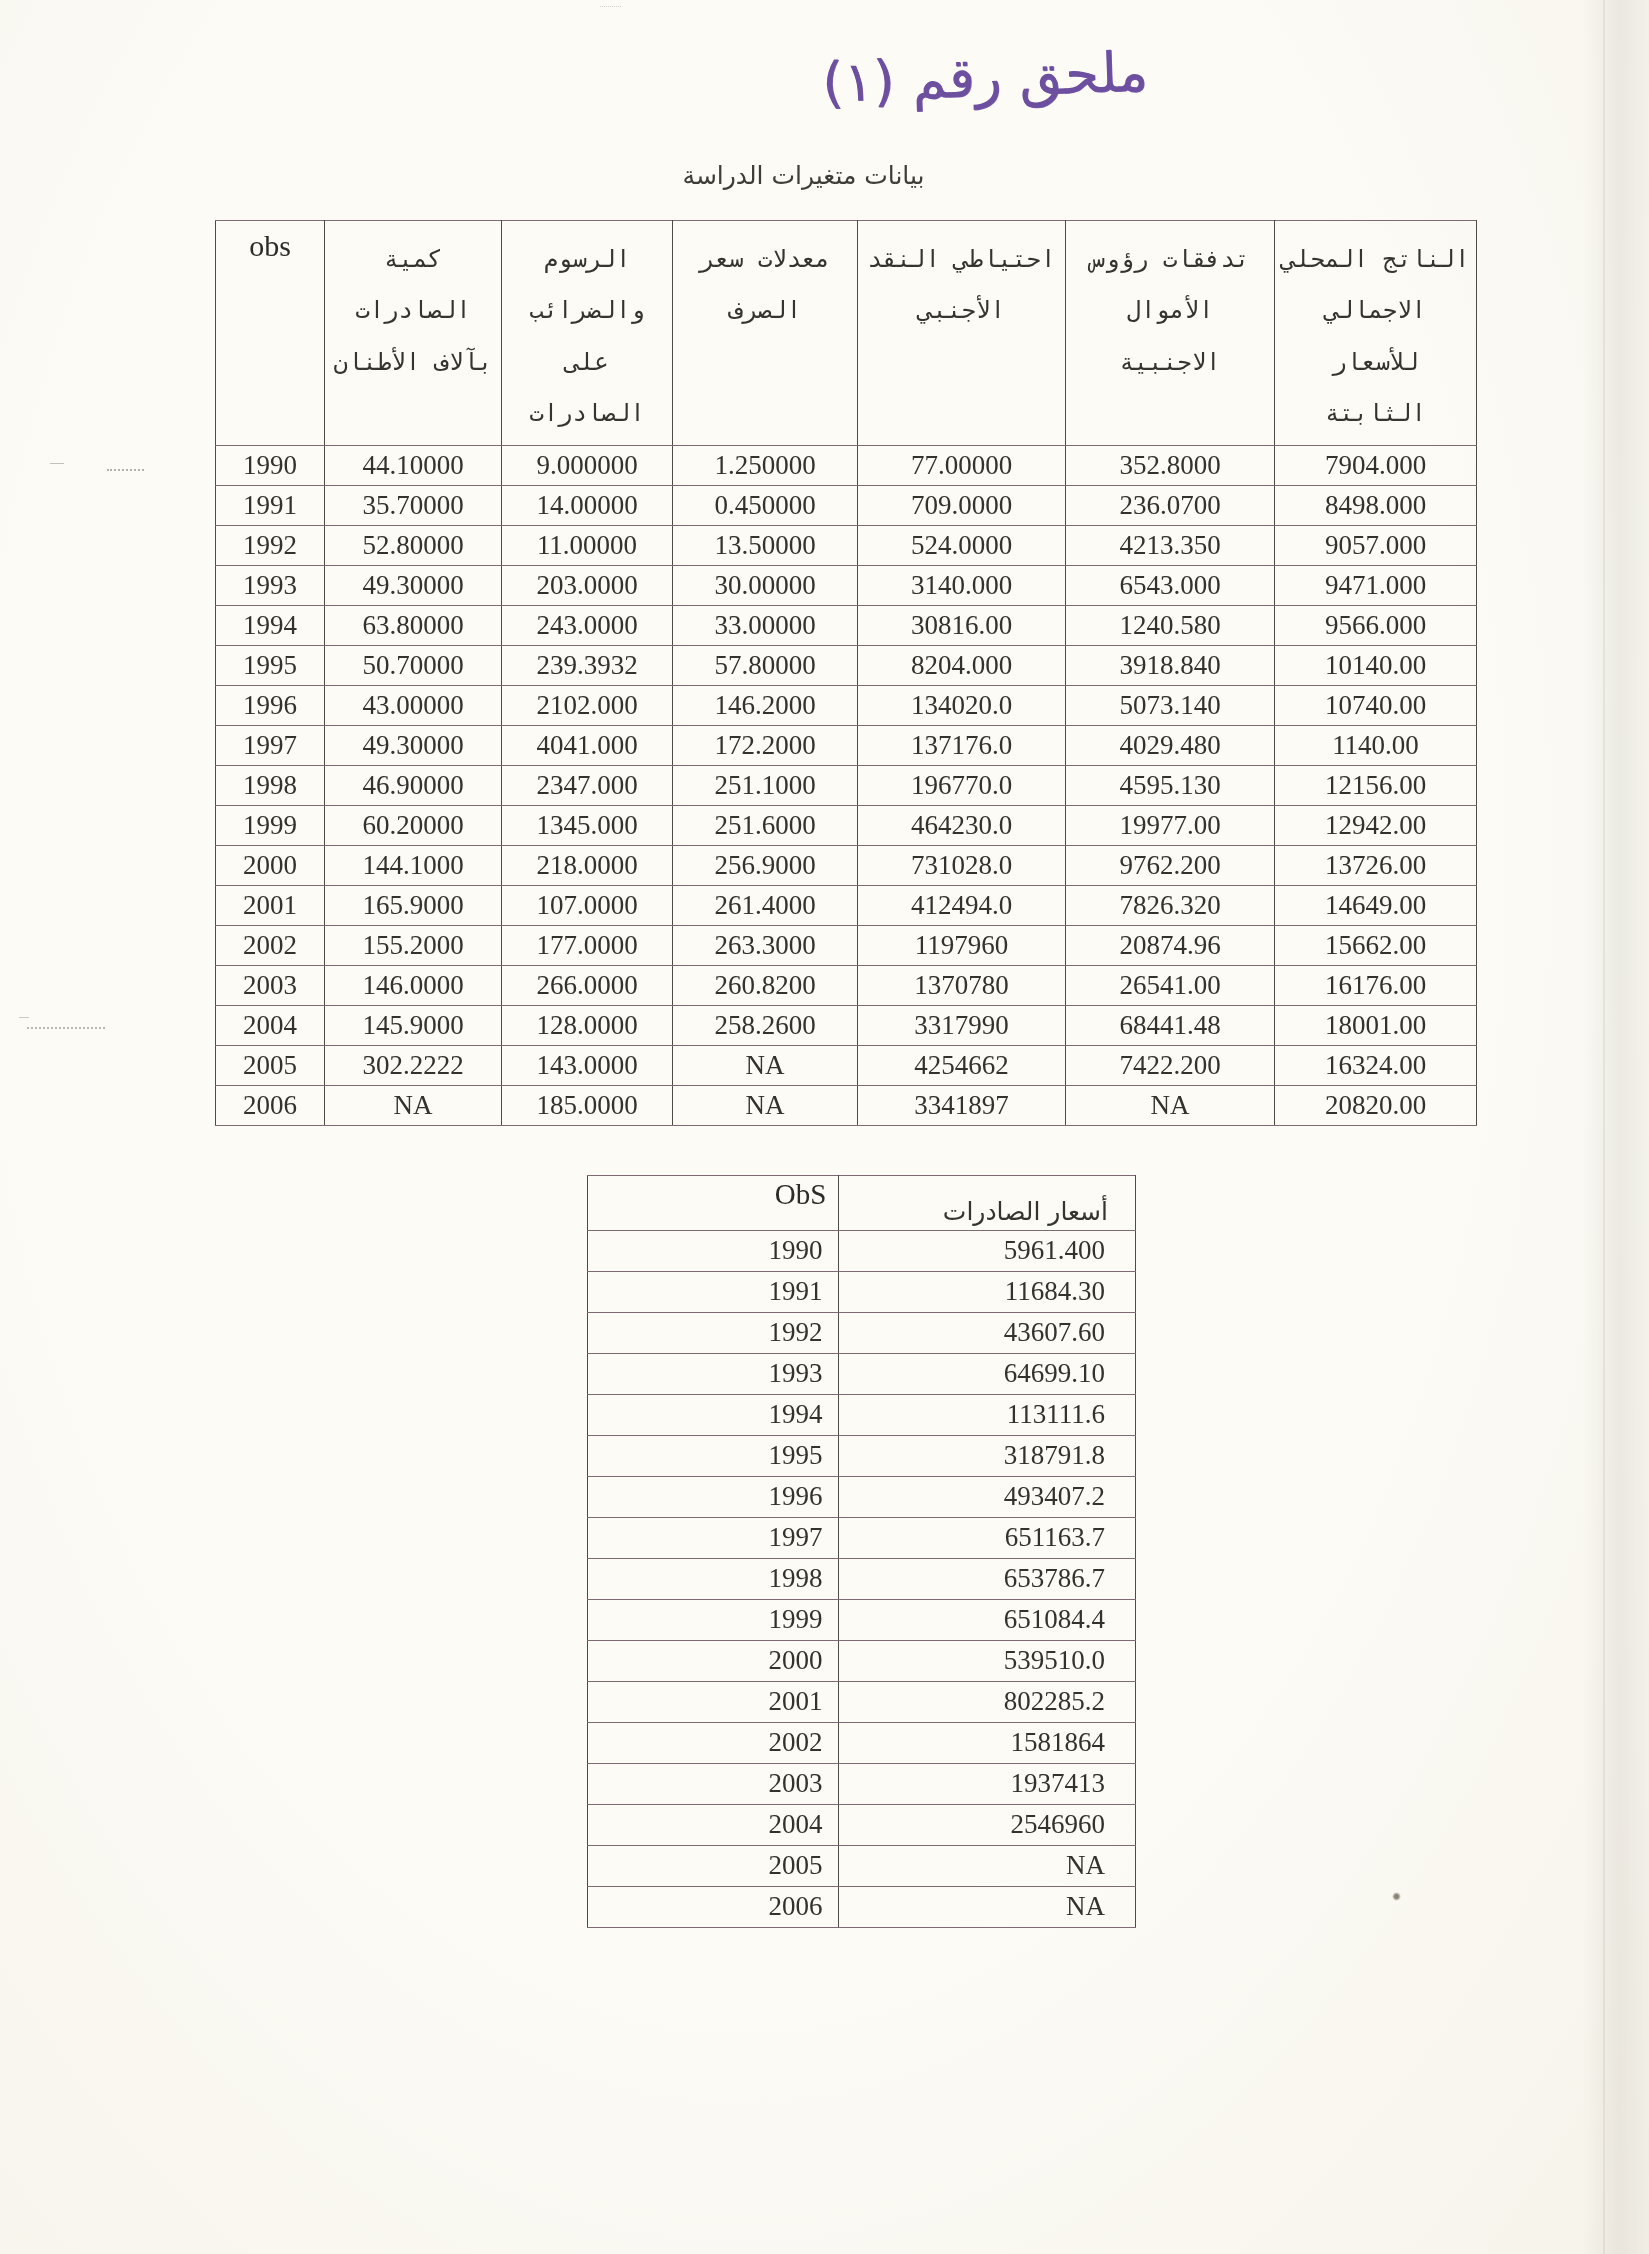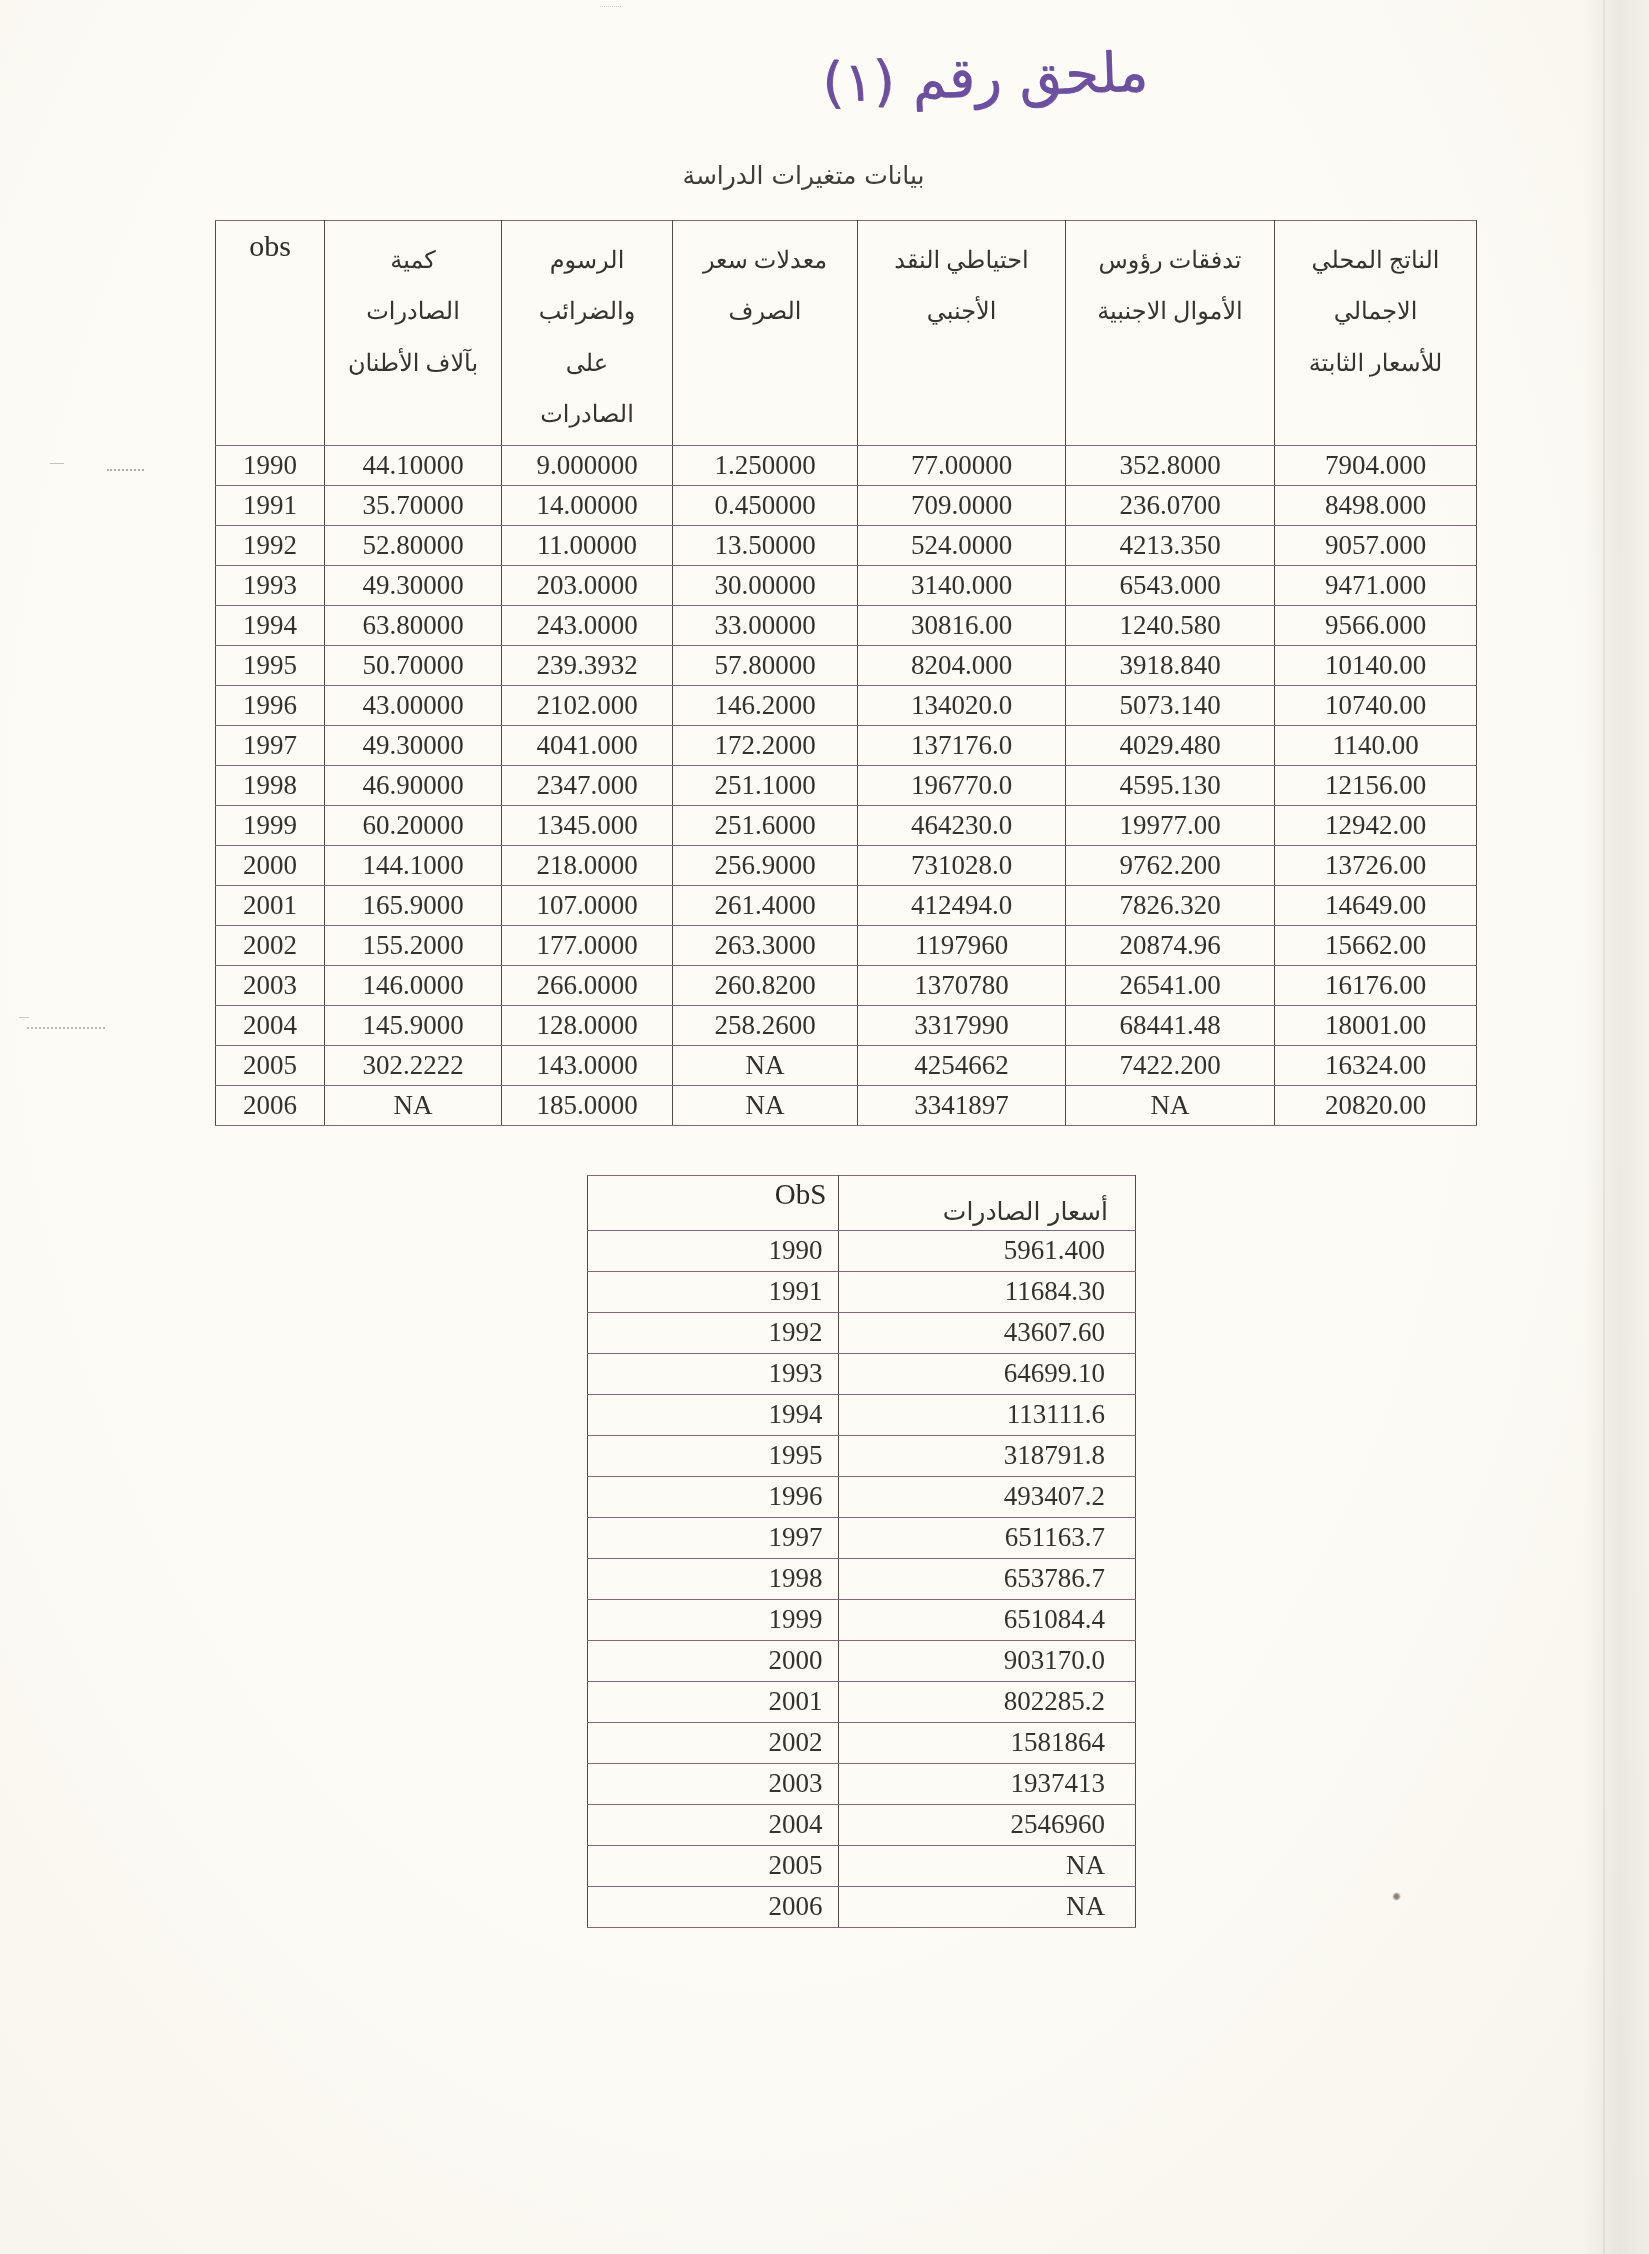--- a/index.html
+++ b/index.html
@@ -42,21 +42,21 @@
     position:absolute;left:215px;top:220px;width:1260px;
     border:1.9px solid #45413b;
   }
   .t1 th,.t1 td{
     border-left:1px solid #4e4a44;border-right:1px solid #4e4a44;
     border-top:1px solid #7d6a74;border-bottom:1px solid #7d6a74;
     overflow:hidden;
   }
   .t1 thead th{
     height:210px;vertical-align:top;padding:13.6px 3.9px 0 3.9px;
-    font-family:Liberation Serif, serif;
+    font-family:Liberation Mono, monospace;
     font-size:24px;font-weight:normal;line-height:2.15;
     text-align:center;white-space:pre-line;color:#36342f;
   }
   .t1 thead th.obs-h{
     font-family:"Liberation Serif", serif;
     font-size:30px;line-height:1.15;padding-top:7.8px;color:#2e2c28;
   }
   .t1 td{
     height:37px;text-align:center;
     font-size:27px;color:#34322d;
@@ -341,21 +341,21 @@
         <tr>
           <td class="year">1998</td>
           <td class="val">653786.7</td>
         </tr>
         <tr>
           <td class="year">1999</td>
           <td class="val">651084.4</td>
         </tr>
         <tr>
           <td class="year">2000</td>
-          <td class="val">903170.0</td>
+          <td class="val">539510.0</td>
         </tr>
         <tr>
           <td class="year">2001</td>
           <td class="val">802285.2</td>
         </tr>
         <tr>
           <td class="year">2002</td>
           <td class="val">1581864</td>
         </tr>
         <tr>

